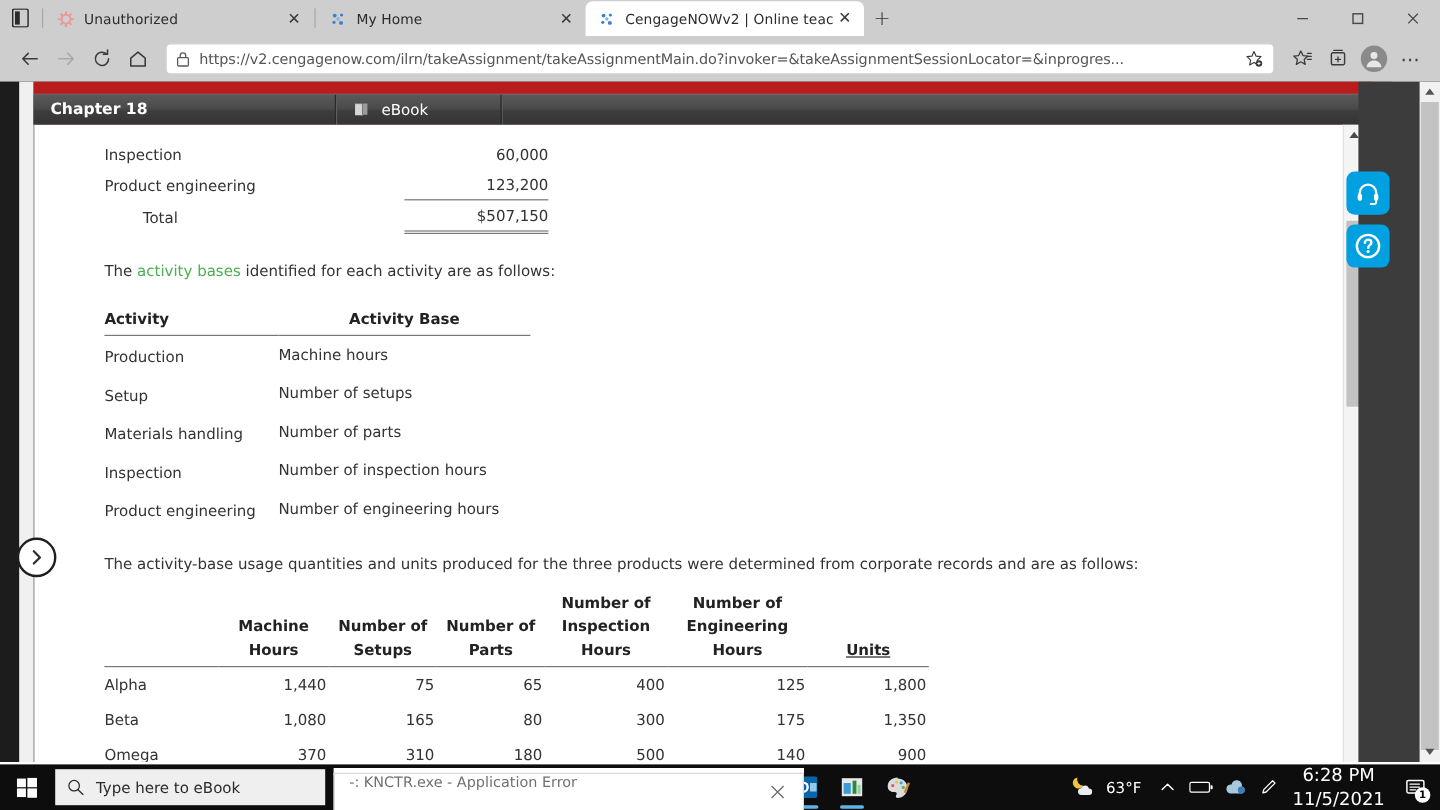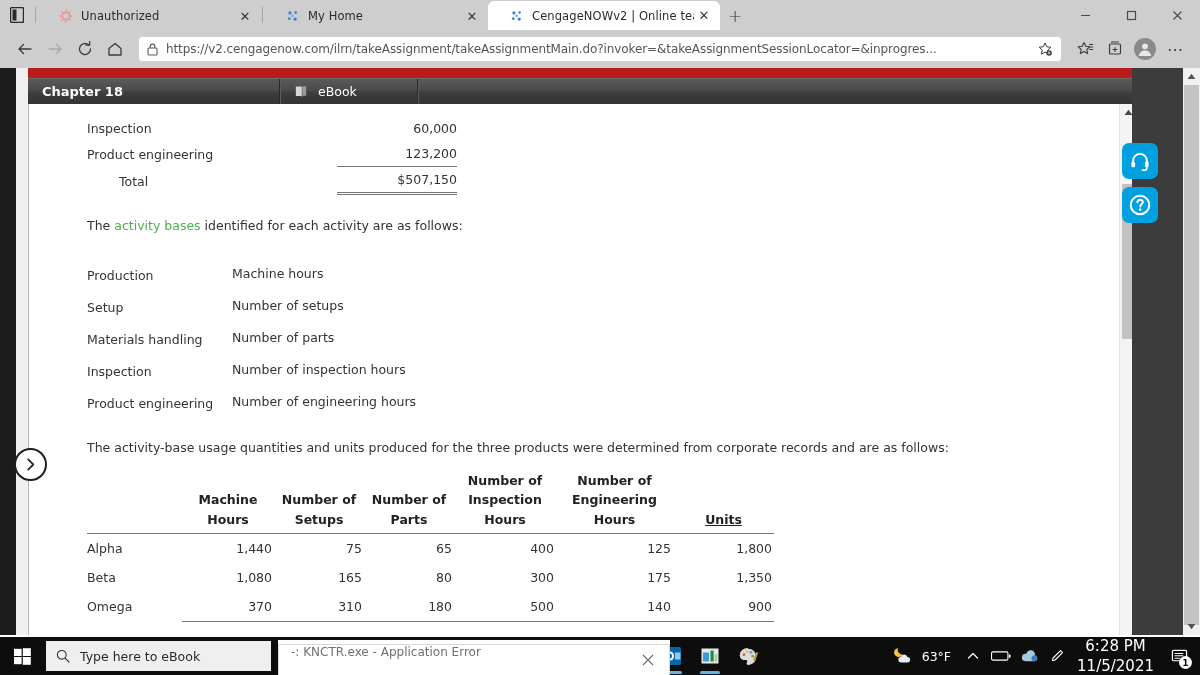--- a/index.html
+++ b/index.html
@@ -16,21 +16,21 @@
   .tabstrip { height:30px; display:flex; align-items:flex-end; position:relative; padding-left:0; }
   .tab-sysicon {
     width:34px; height:30px; display:flex; align-items:center; justify-content:center;
   }
   .tab-sysicon svg { display:block; }
 
   .tabs-wrap { display:flex; align-items:flex-end; height:30px; }
 
   .tab {
     height:28px; display:flex; align-items:center;
-    padding:0 6px 0 21px; position:relative;
+    padding:0 6px 0 10px; position:relative;
     font-size:11.5px; color:#2b2b2b;
     min-width:0;
   }
   .tab.inactive { background:#cecece; }
   .tab.active {
     background:#ffffff;
     border-radius:6px 6px 0 0;
     height:29px;
   }
   .tab-sep {
@@ -432,20 +432,24 @@
             </tr>
           </tbody>
             </table>
 
           <div class="para">
             <span>The </span><span class="green">activity bases</span><span> identified for each activity are as follows:</span>
           </div>
 
           <table class="tbl-act">
             <tbody>
+                <tr>
+              <th class="c1">Activity</th>
+              <th class="c2">Activity Base</th>
+            </tr>
             <tr>
               <td class="c1">Production</td>
               <td class="c2">Machine hours</td>
             </tr>
             <tr>
               <td class="c1">Setup</td>
               <td class="c2">Number of setups</td>
             </tr>
             <tr>
               <td class="c1">Materials handling</td>

